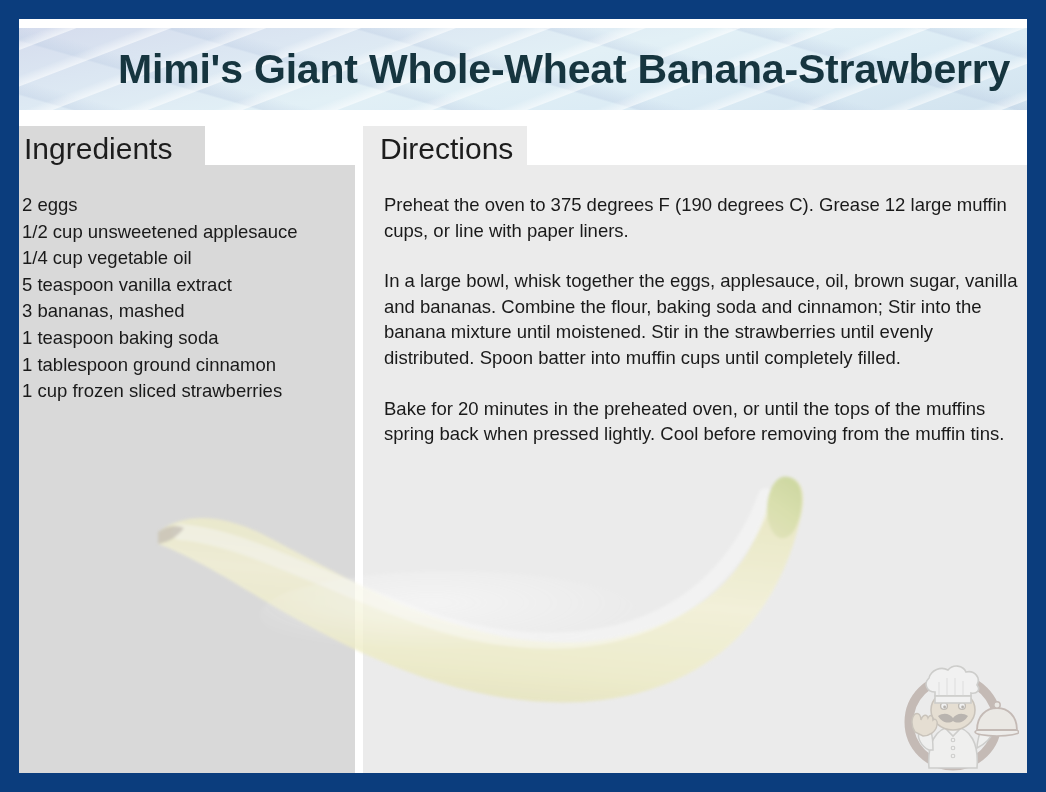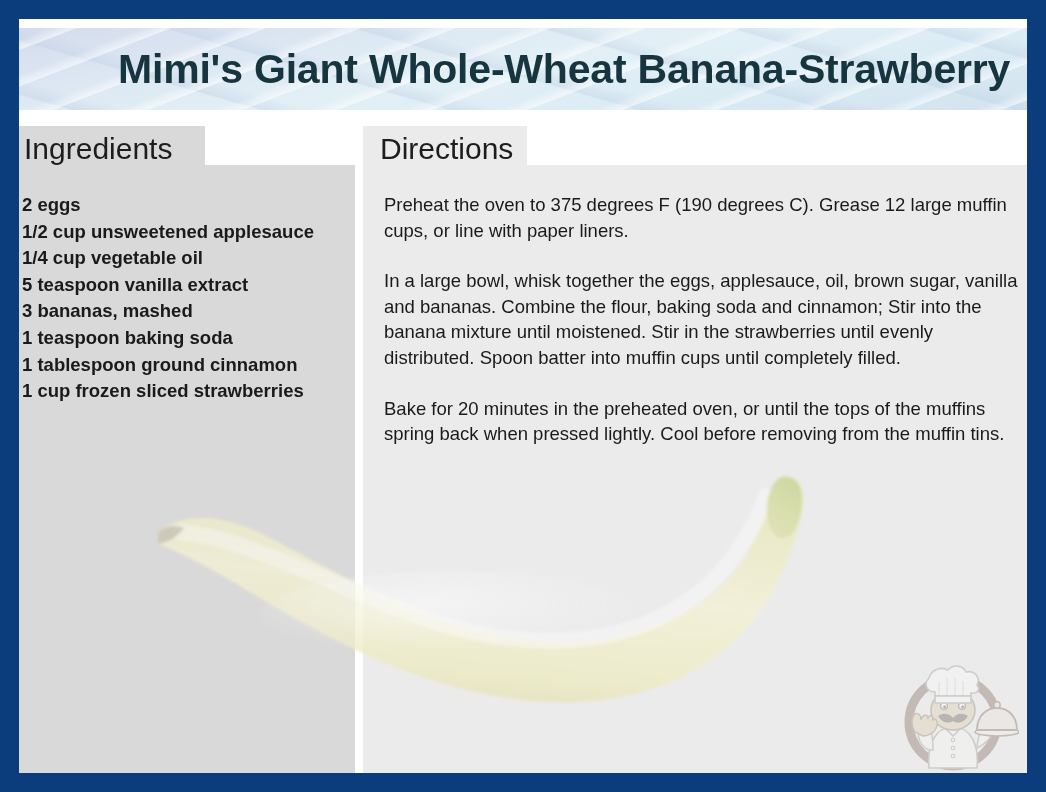--- a/index.html
+++ b/index.html
@@ -121,21 +121,20 @@
     left: 22px;
     top: 192px;
     width: 330px;
     z-index: 12;
   }
   .ingredient-item {
     font-size: 18.5px;
     line-height: 26.6px;
     color: #1a1a1a;
     white-space: nowrap;
-    font-weight: bold;
   }
 
   
   .directions-body {
     position: absolute;
     left: 368px;
     top: 192px;
     width: 652px;
     z-index: 12;
   }

